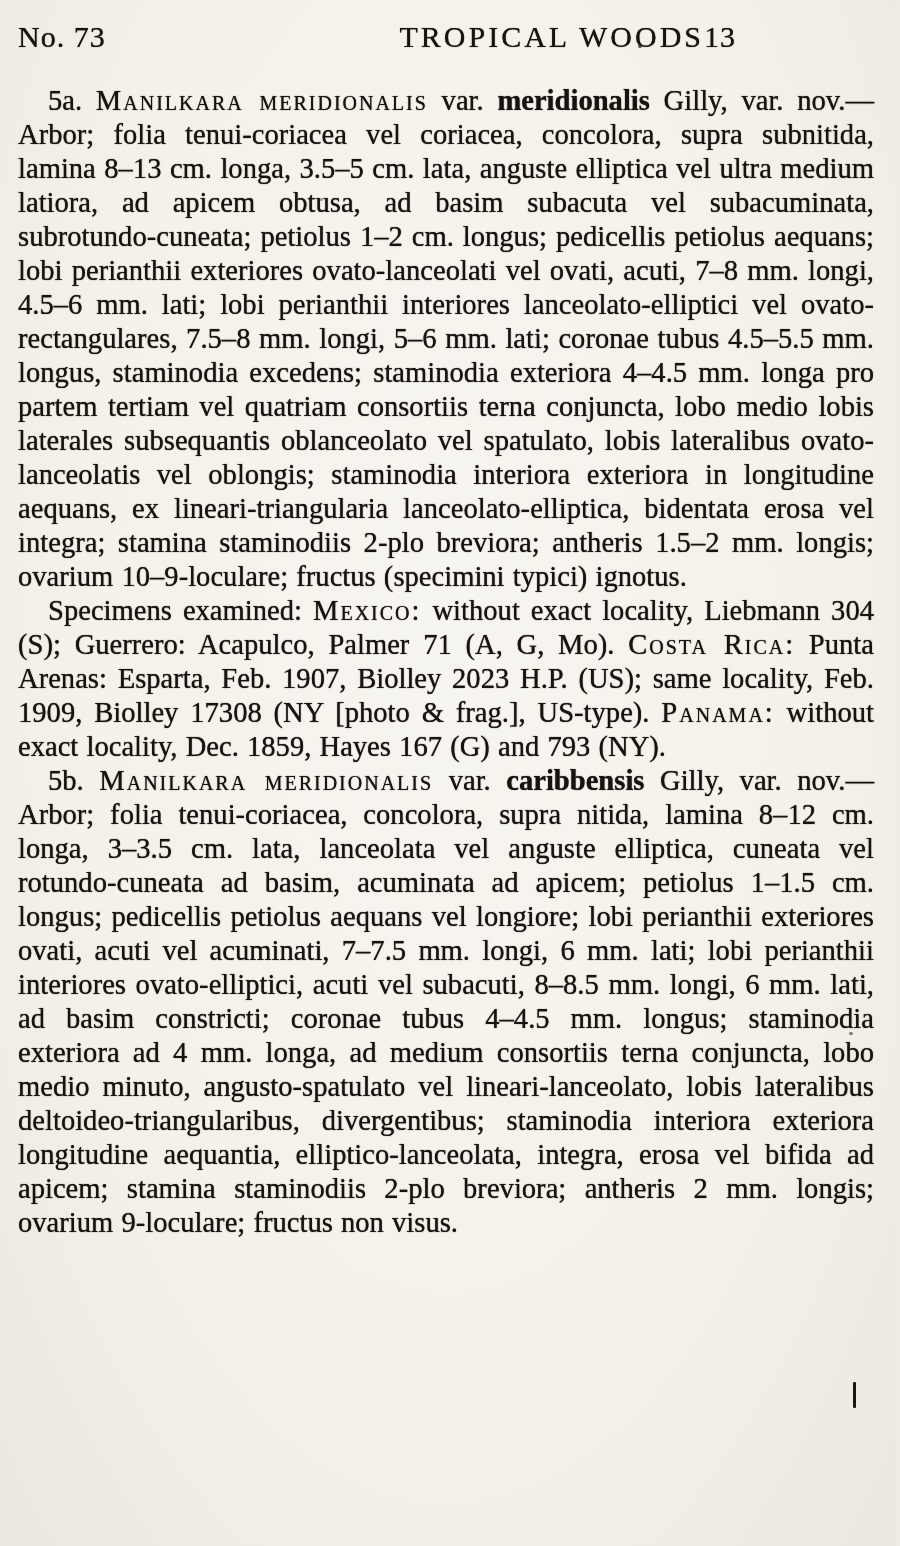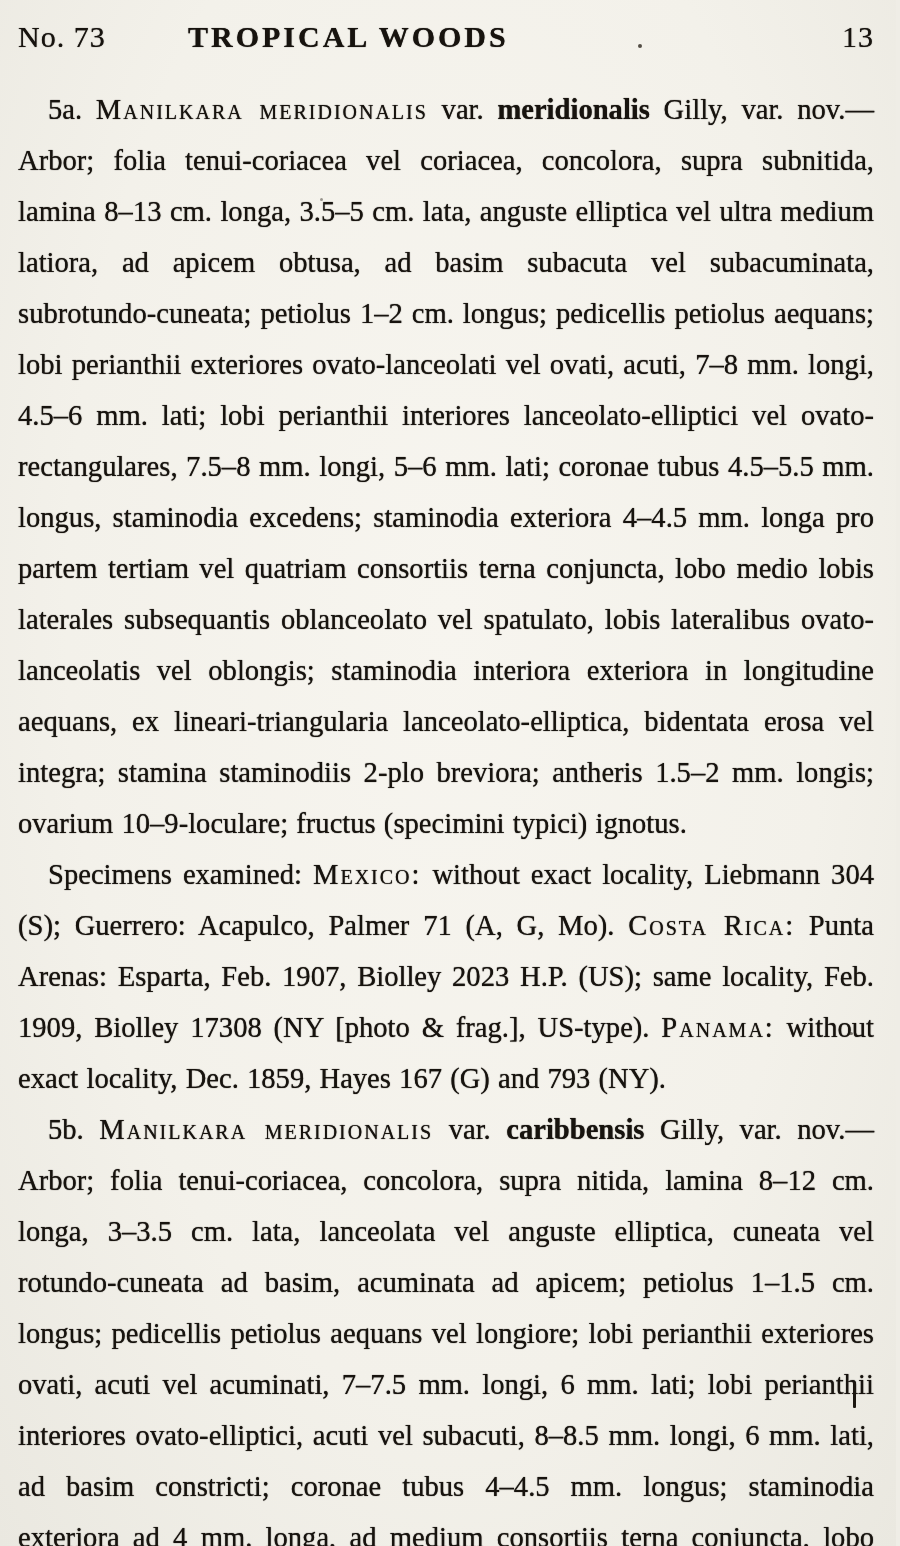--- a/index.html
+++ b/index.html
@@ -22,31 +22,31 @@
     display: flex;
     align-items: baseline;
     justify-content: space-between;
     font-size: 30px;
     margin: 4px 0 0 0;
     text-shadow: 0 0 0.9px rgba(10,8,5,0.85);
   }
   .issue-no { width: 170px; letter-spacing: 1px; }
   .journal-title {
     flex: 1;
-    text-align: left;
+    text-align: right;
     letter-spacing: 3px;
-    font-weight: bold;
+    font-weight: normal;
     font-stretch: condensed;
   }
-  .page-no { width: 170px; text-align: right; letter-spacing: 1px; }
+  .page-no { width: 170px; letter-spacing: 1px; }
   .page-body { margin-top: 30px; }
   .para {
     margin: 0;
     font-size: 28.6px;
-    line-height: 51px;
+    line-height: 34px;
     text-align: justify;
     text-indent: 30px;
     text-shadow: 0 0 1px rgba(12,9,5,0.9);
     word-spacing: 1px;
   }
   .seg-regular { }
   .seg-bold { font-weight: bold; }
   .seg-italic { }
   .seg-smallcaps { font-variant: small-caps; letter-spacing: 2px; }
   .speck {

